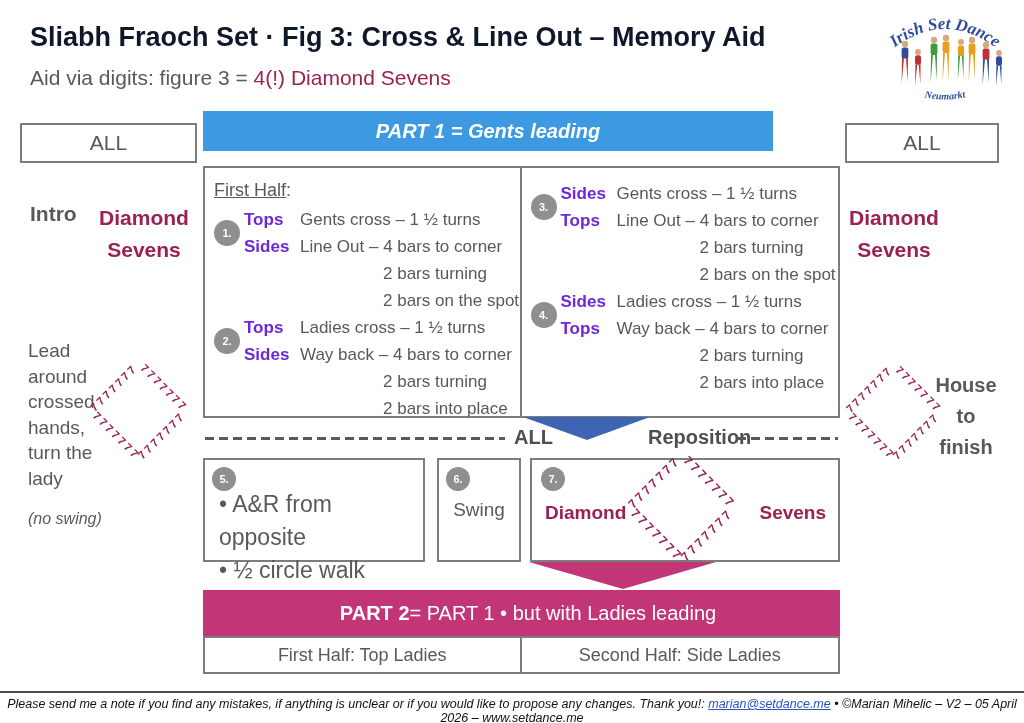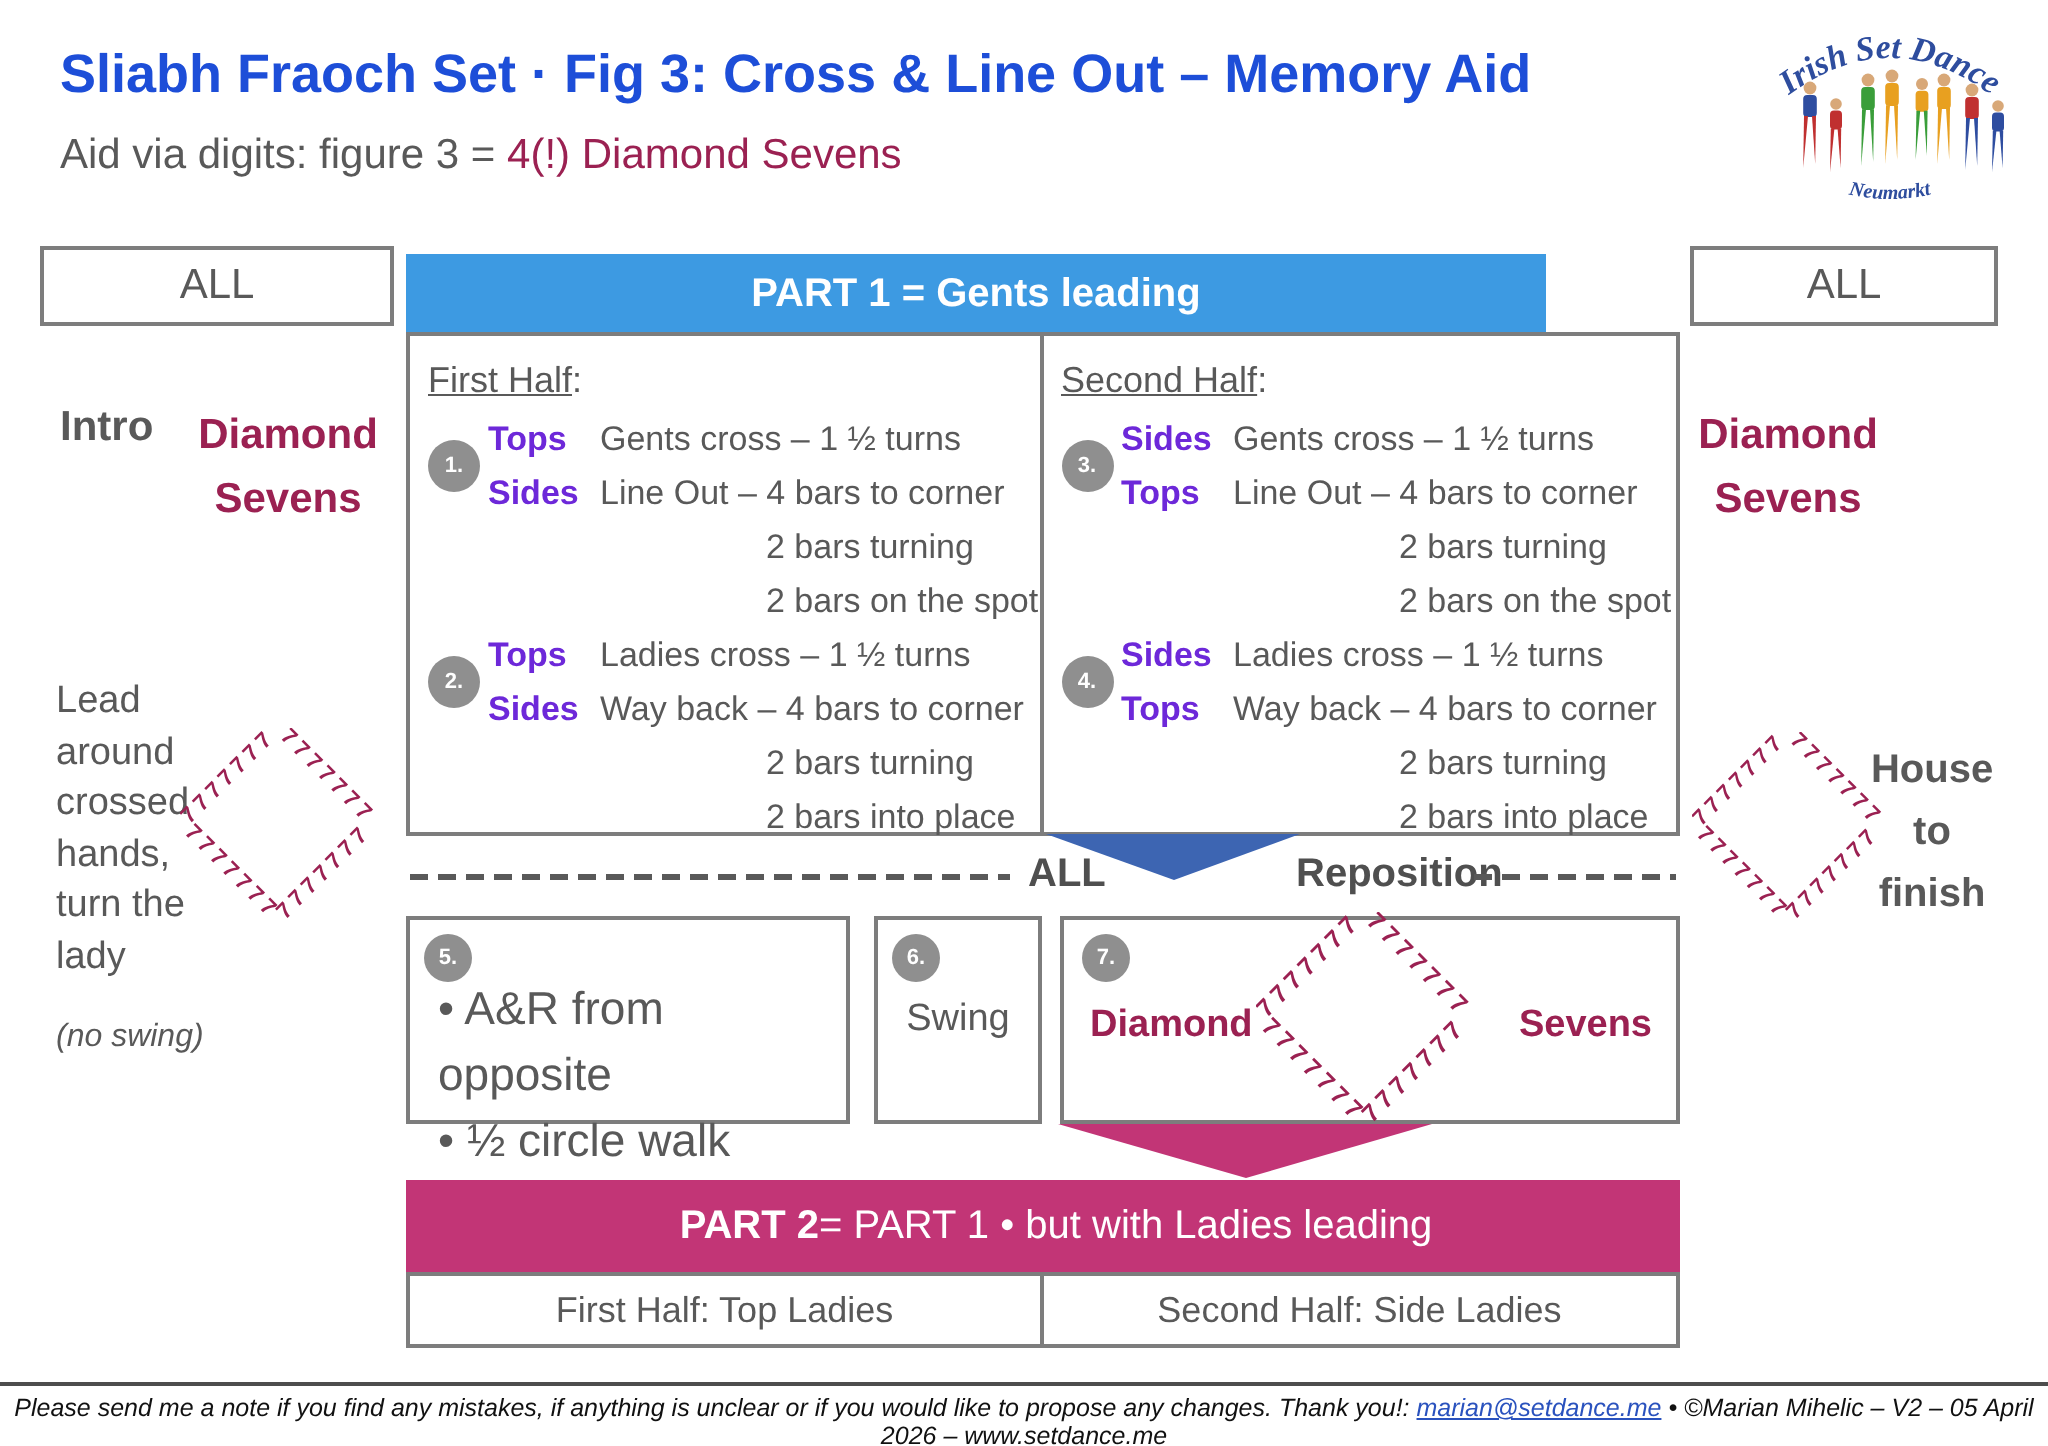--- a/index.html
+++ b/index.html
@@ -5,32 +5,32 @@
 <style>
   :root{
     --graytext:#595959; --border:#7d7d7d; --blue:#3d9ae2; --bluedark:#3d65b2;
     --maroon:#9b2152; --pink:#c23576; --badge:#8f8f8f; --link:#2a52be;
   }
   *{margin:0;padding:0;box-sizing:border-box;}
   body{background:#e8e8e8;font-family:"Liberation Sans",sans-serif;}
   .page{position:relative;width:1024px;height:723px;background:#ffffff;overflow:hidden;}
 
   
-  .title{position:absolute;left:30px;top:22px;font-size:27px;font-weight:bold;color:#1d4ed8;white-space:nowrap;}
+  .title{position:absolute;left:30px;top:22px;font-size:27px;font-weight:bold;color:#0f172a;white-space:nowrap;}
   .subtitle{position:absolute;left:30px;top:66px;font-size:21px;color:var(--graytext);white-space:nowrap;}
   .subtitle .hl{color:var(--maroon);}
   .logo{position:absolute;left:874px;top:2px;width:142px;height:114px;}
 
   
   .all-box{position:absolute;border:2px solid var(--border);display:flex;align-items:center;justify-content:center;
            font-size:21px;color:var(--graytext);background:#fff;}
   .all-left{left:20px;top:123px;width:177px;height:40px;}
   .all-right{left:845px;top:123px;width:154px;height:40px;}
-  .part1-bar{position:absolute;left:203px;top:127px;width:570px;height:40px;background:var(--blue);
-             display:flex;align-items:center;justify-content:center;color:#fff;font-size:20px;font-weight:bold;}
+  .part1-bar{position:absolute;left:203px;top:111px;width:570px;height:40px;background:var(--blue);
+             display:flex;align-items:center;justify-content:center;color:#fff;font-size:20px;font-weight:bold;font-style:italic;}
 
   
   .main-box{position:absolute;left:203px;top:166px;width:637px;height:252px;border:2px solid var(--border);display:flex;background:#fff;}
   .half-col{width:50%;padding:12px 0 0 9px;}
   .half-col.first{border-right:2px solid var(--border);}
   .half-heading{font-size:18px;color:var(--graytext);margin-bottom:5px;}
   .half-heading .hu{text-decoration:underline;}
   .group{position:relative;padding-left:30px;}
   .badge{position:absolute;left:0;top:14px;width:26px;height:26px;border-radius:50%;background:var(--badge);
          color:#fff;font-weight:bold;font-size:11px;display:flex;align-items:center;justify-content:center;}
@@ -179,21 +179,20 @@
       </div>
       <div class="group">
         <span class="badge">2.</span>
         <div class="row"><span class="lbl">Tops</span><span>Ladies cross – 1 ½ turns</span></div>
         <div class="row"><span class="lbl">Sides</span><span>Way back – 4 bars to corner</span></div>
         <div class="cont">2 bars turning</div>
         <div class="cont">2 bars into place</div>
       </div>
     </div>
     <div class="half-col">
-      <div class="half-heading"><span class="hu">Second Half</span><span>:</span></div>
       <div class="group">
         <span class="badge">3.</span>
         <div class="row"><span class="lbl">Sides</span><span>Gents cross – 1 ½ turns</span></div>
         <div class="row"><span class="lbl">Tops</span><span>Line Out – 4 bars to corner</span></div>
         <div class="cont">2 bars turning</div>
         <div class="cont">2 bars on the spot</div>
       </div>
       <div class="group">
         <span class="badge">4.</span>
         <div class="row"><span class="lbl">Sides</span><span>Ladies cross – 1 ½ turns</span></div>

